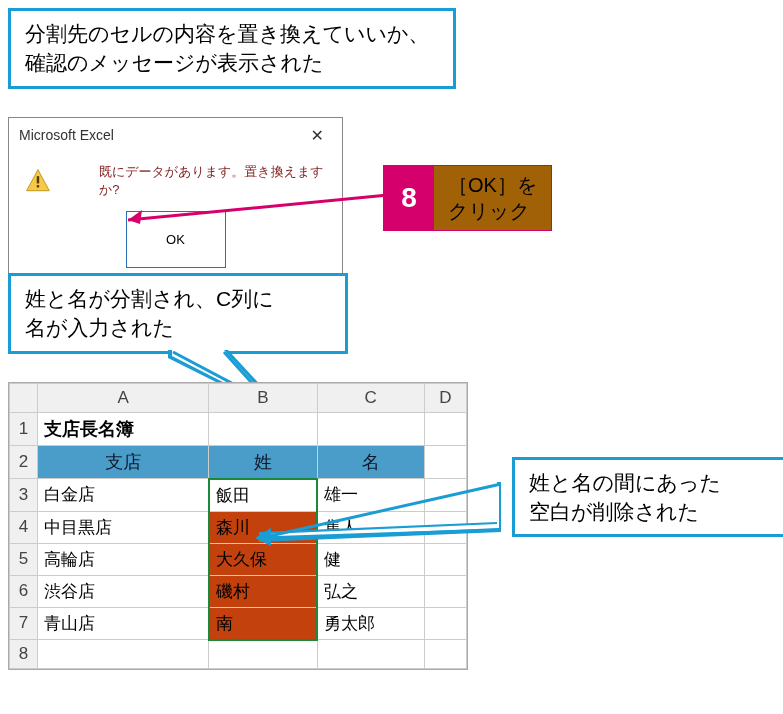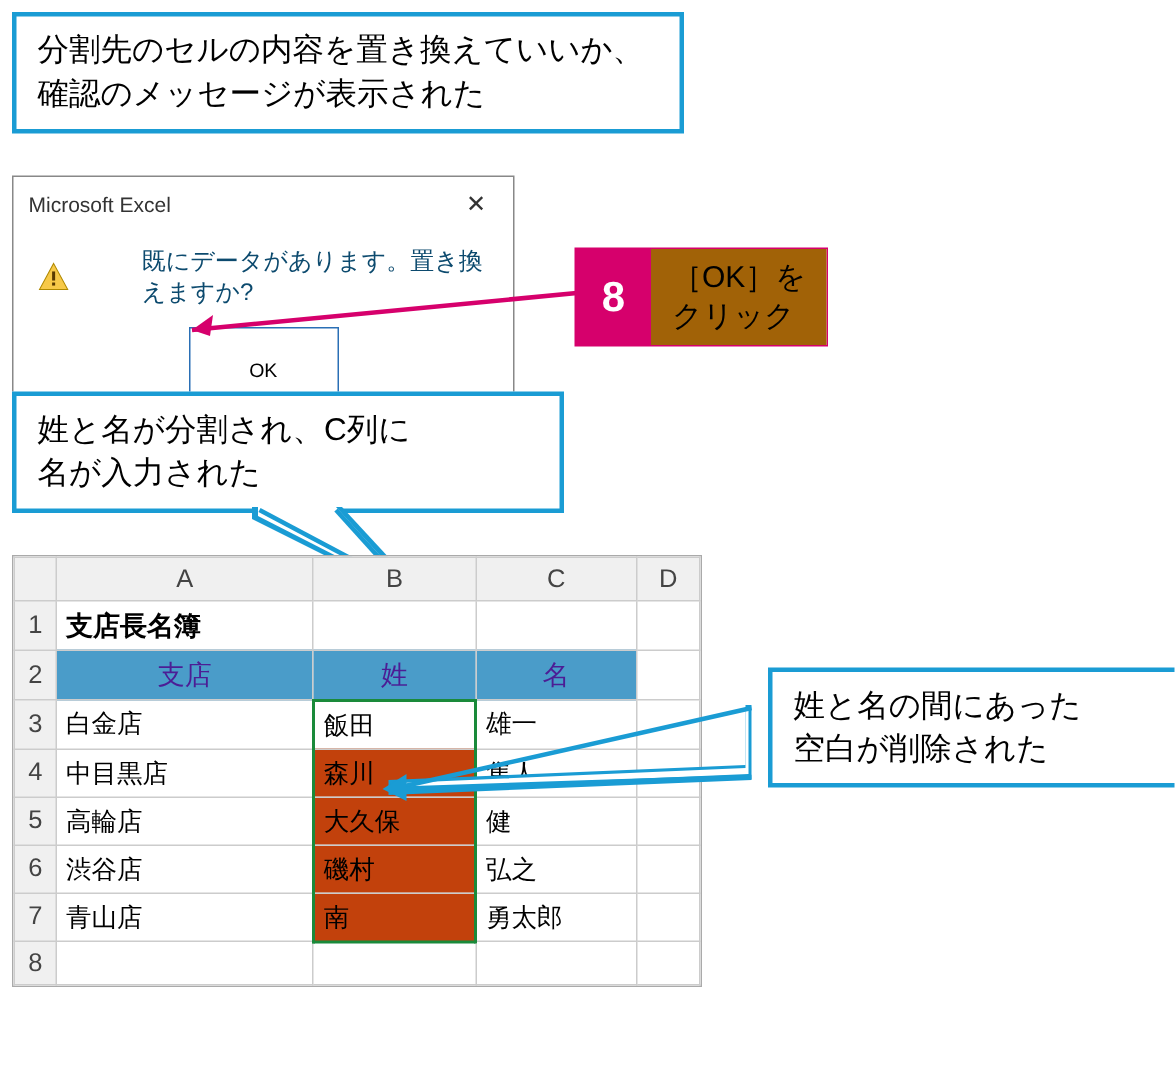--- a/index.html
+++ b/index.html
@@ -13,21 +13,21 @@
   .callout-box {
     border: 3px solid #1a9cd4;
     background: #fff;
     padding: 8px 14px;
     font-size: 21px;
     line-height: 1.4;
     display: inline-block;
     position: relative;
   }
   .callout-box.top1 { width: 448px; }
-  .callout-box.mid { width: 368px; margin-top: 6px; }
+  .callout-box.mid { width: 340px; margin-top: 18px; }
   .step-badge {
     background: #d6006c;
     color: #fff;
     width: 50px;
     font-size: 28px;
     font-weight: bold;
     display: flex;
     align-items: center;
     justify-content: center;
   }
@@ -64,21 +64,21 @@
   }
   .dialog-body {
     display: flex;
     align-items: center;
     gap: 12px;
     padding: 10px 16px 6px 16px;
   }
   .warn-icon {
     width: 28px; height: 28px;
   }
-  .dialog-msg { font-size: 16px; color: #0c4a6e; margin-left: 36px; }
+  .dialog-msg { font-size: 13px; color: #7f1d1d; margin-left: 36px; }
   .dialog-buttons {
     display: flex;
     justify-content: center;
     gap: 14px;
     padding: 6px 0 14px 0;
   }
   .dialog-btn {
     border: 1px solid #999;
     background: #fff;
     font-size: 13px;
@@ -112,21 +112,21 @@
     text-align: center;
   }
   table.sheet th.rowhdr {
     width: 28px;
     background: #f0f0f0;
     text-align: center;
   }
   .title-cell { font-weight: bold; font-size: 18px; }
   .hdr-row td {
     background: #4a9cc9;
-    color: #4c1d95;
+    color: #0f172a;
     text-align: center;
     font-size: 18px;
   }
   .sel-col {
     background: #c2410c;
   }
   .sel-border-left { border-left: 2px solid #1a8a3a !important; }
   .sel-border-right { border-right: 2px solid #1a8a3a !important; }
   .sel-border-top { border-top: 2px solid #1a8a3a !important; }
   .sel-border-bottom { border-bottom: 2px solid #1a8a3a !important; }

